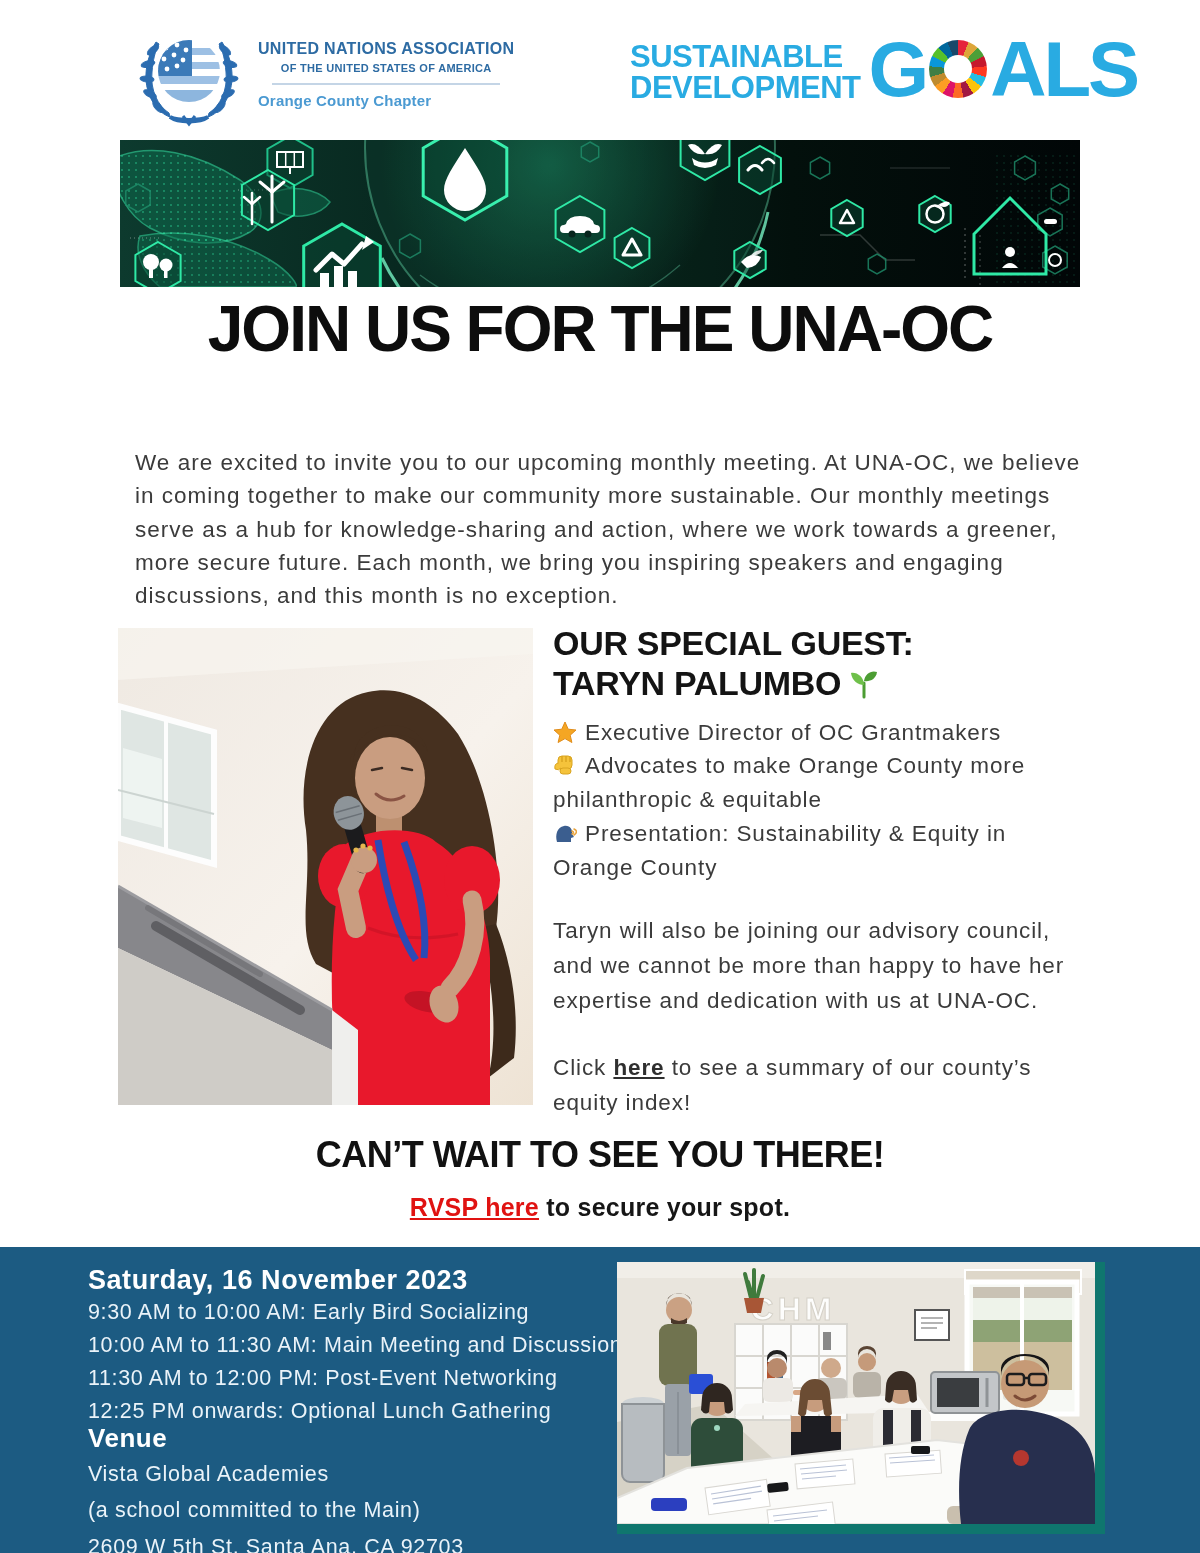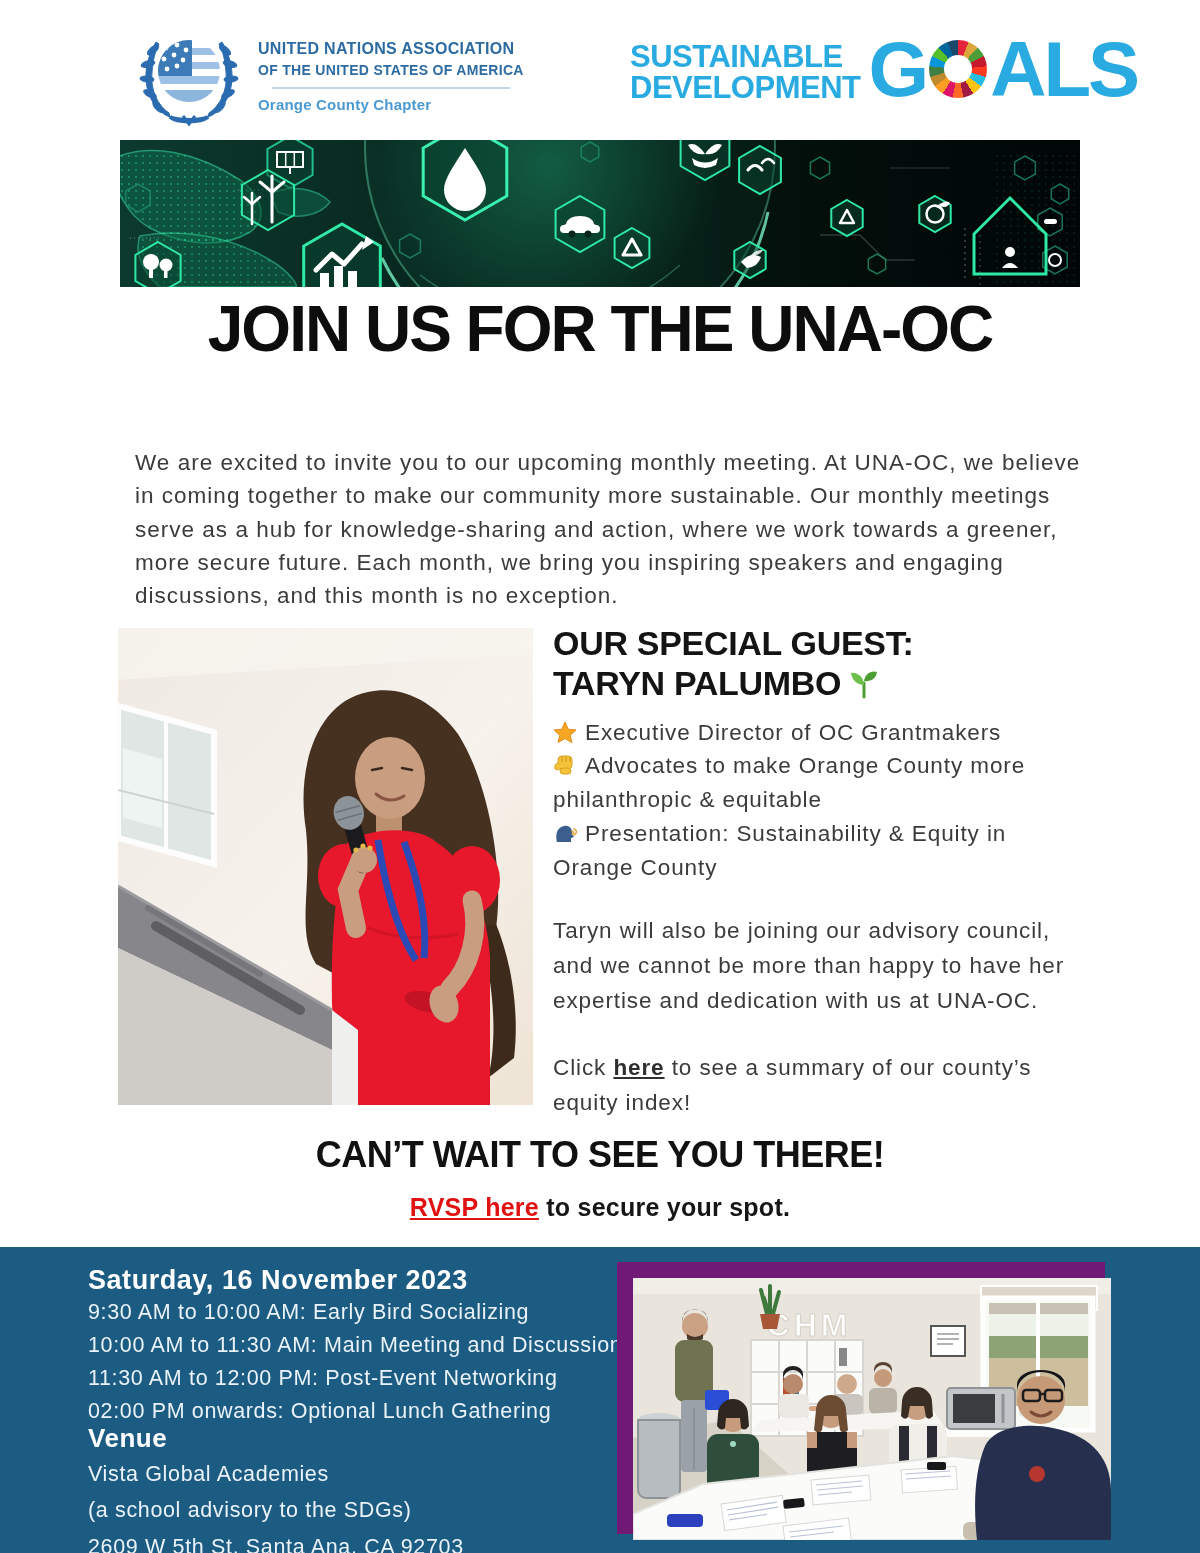--- a/index.html
+++ b/index.html
@@ -6,21 +6,21 @@
   html,body { background:#ffffff; }
   body { font-family:"Liberation Sans", sans-serif; }
   .page { position:relative; width:1200px; height:1553px; background:#ffffff; overflow:hidden; margin:0 auto; }
 
   
   .logos { position:absolute; top:22px; left:0; width:1200px; height:115px; }
   .una { position:absolute; left:136px; top:2px; display:flex; align-items:flex-start; }
   .una-emblem { width:106px; height:106px; }
   .una-text { margin-left:16px; padding-top:16px; color:#2d6ba3; }
   .una-l1 { font-size:16px; font-weight:bold; letter-spacing:.3px; white-space:nowrap; }
-  .una-l2 { font-size:14px; font-weight:bold; letter-spacing:.3px; margin-top:4px; text-align:center; }
+  .una-l2 { font-size:11px; font-weight:bold; letter-spacing:.3px; margin-top:4px; text-align:center; }
   .una-div { height:2px; background:#c4d5e6; margin:9px 14px 7px 14px; }
   .una-chapter { color:#4b9ad2; font-size:15px; font-weight:bold; letter-spacing:.2px; }
 
   .sdg { position:absolute; left:630px; top:14px; display:flex; align-items:center; }
   .sdg-words { color:#29abe2; font-weight:800; font-size:31px; line-height:1.0; letter-spacing:-.5px; }
   .sdg-goals { display:flex; align-items:center; color:#29abe2; font-weight:800; font-size:78px; line-height:1; letter-spacing:-3px; margin-left:8px; margin-top:-6px; }
   .sdg-wheel { position:relative; width:58px; height:58px; border-radius:50%; margin:0 3px;
     background:conic-gradient(#E5243B 0 5.9%,#DDA63A 0 11.8%,#4C9F38 0 17.6%,#C5192D 0 23.5%,#FF3A21 0 29.4%,#26BDE2 0 35.3%,#FCC30B 0 41.2%,#A21942 0 47.1%,#FD6925 0 52.9%,#DD1367 0 58.8%,#FD9D24 0 64.7%,#BF8B2E 0 70.6%,#3F7E44 0 76.5%,#0A97D9 0 82.4%,#56C02B 0 88.2%,#00689D 0 94.1%,#19486A 0 100%); }
   .sdg-wheel-hole { position:absolute; inset:15px; background:#ffffff; border-radius:50%; }
 
@@ -58,21 +58,21 @@
   
   .footer { position:absolute; top:1247px; left:0; width:1200px; height:306px; background:#1c5b82; color:#ffffff; }
   .sched { position:absolute; left:88px; top:18px; }
   .sched-date { font-size:27px; font-weight:bold; letter-spacing:.02em; }
   .sched-line { font-size:21.5px; line-height:1.54; letter-spacing:.03em; color:#eaf3f9; }
   .sched-line:first-of-type { margin-top:4px; }
   .venue { position:absolute; left:88px; top:176px; }
   .venue-h { font-size:26px; font-weight:bold; letter-spacing:.02em; }
   .venue-line { font-size:21.5px; line-height:1.5; letter-spacing:.03em; color:#eaf3f9; margin-top:4px; }
   .venue-addr { text-decoration:underline; color:#eaf3f9; cursor:pointer; }
-  .room-photo { position:absolute; left:617px; top:15px; width:488px; height:272px; background:#701a75; padding:16px; }
+  .room-photo { position:absolute; left:617px; top:15px; width:488px; height:272px; background:#0f766e; padding:0; }
   .room-photo svg { display:block; }
 </style>
 </head>
 <body>
 
 <div class="page">
 
   <div class="logos">
 
     <div class="una">
@@ -374,26 +374,26 @@
 
   <h2 class="closing">CAN’T WAIT TO SEE YOU THERE!</h2>
   <p class="rsvp"><a class="rsvp-link">RVSP here</a><span> to secure your spot.</span></p>
 
   <div class="footer">
     <div class="sched">
       <div class="sched-date">Saturday, 16 November 2023</div>
       <div class="sched-line">9:30 AM to 10:00 AM: Early Bird Socializing</div>
       <div class="sched-line">10:00 AM to 11:30 AM: Main Meeting and Discussions</div>
       <div class="sched-line">11:30 AM to 12:00 PM: Post-Event Networking</div>
-      <div class="sched-line">02:00 PM onwards: Optional Lunch Gathering</div>
+      <div class="sched-line">12:25 PM onwards: Optional Lunch Gathering</div>
     </div>
     <div class="venue">
       <div class="venue-h">Venue</div>
       <div class="venue-line">Vista Global Academies</div>
-      <div class="venue-line">(a school advisory to the SDGs)</div>
+      <div class="venue-line">(a school committed to the Main)</div>
       <div class="venue-line"><a class="venue-addr">2609 W 5th St, Santa Ana, CA 92703</a></div>
     </div>
 
     <div class="room-photo">
       <svg width="478" height="262" viewBox="0 0 478 262" xmlns="http://www.w3.org/2000/svg">
         <rect width="478" height="262" fill="#e9e5dd"></rect>
         <rect width="478" height="16" fill="#f1eee8"></rect>
         <polygon points="0,160 95,142 230,262 0,262" fill="#d6d2c6"></polygon>
 
         <rect x="348" y="8" width="116" height="24" fill="#ded7c9" stroke="#ffffff" stroke-width="2"></rect>

